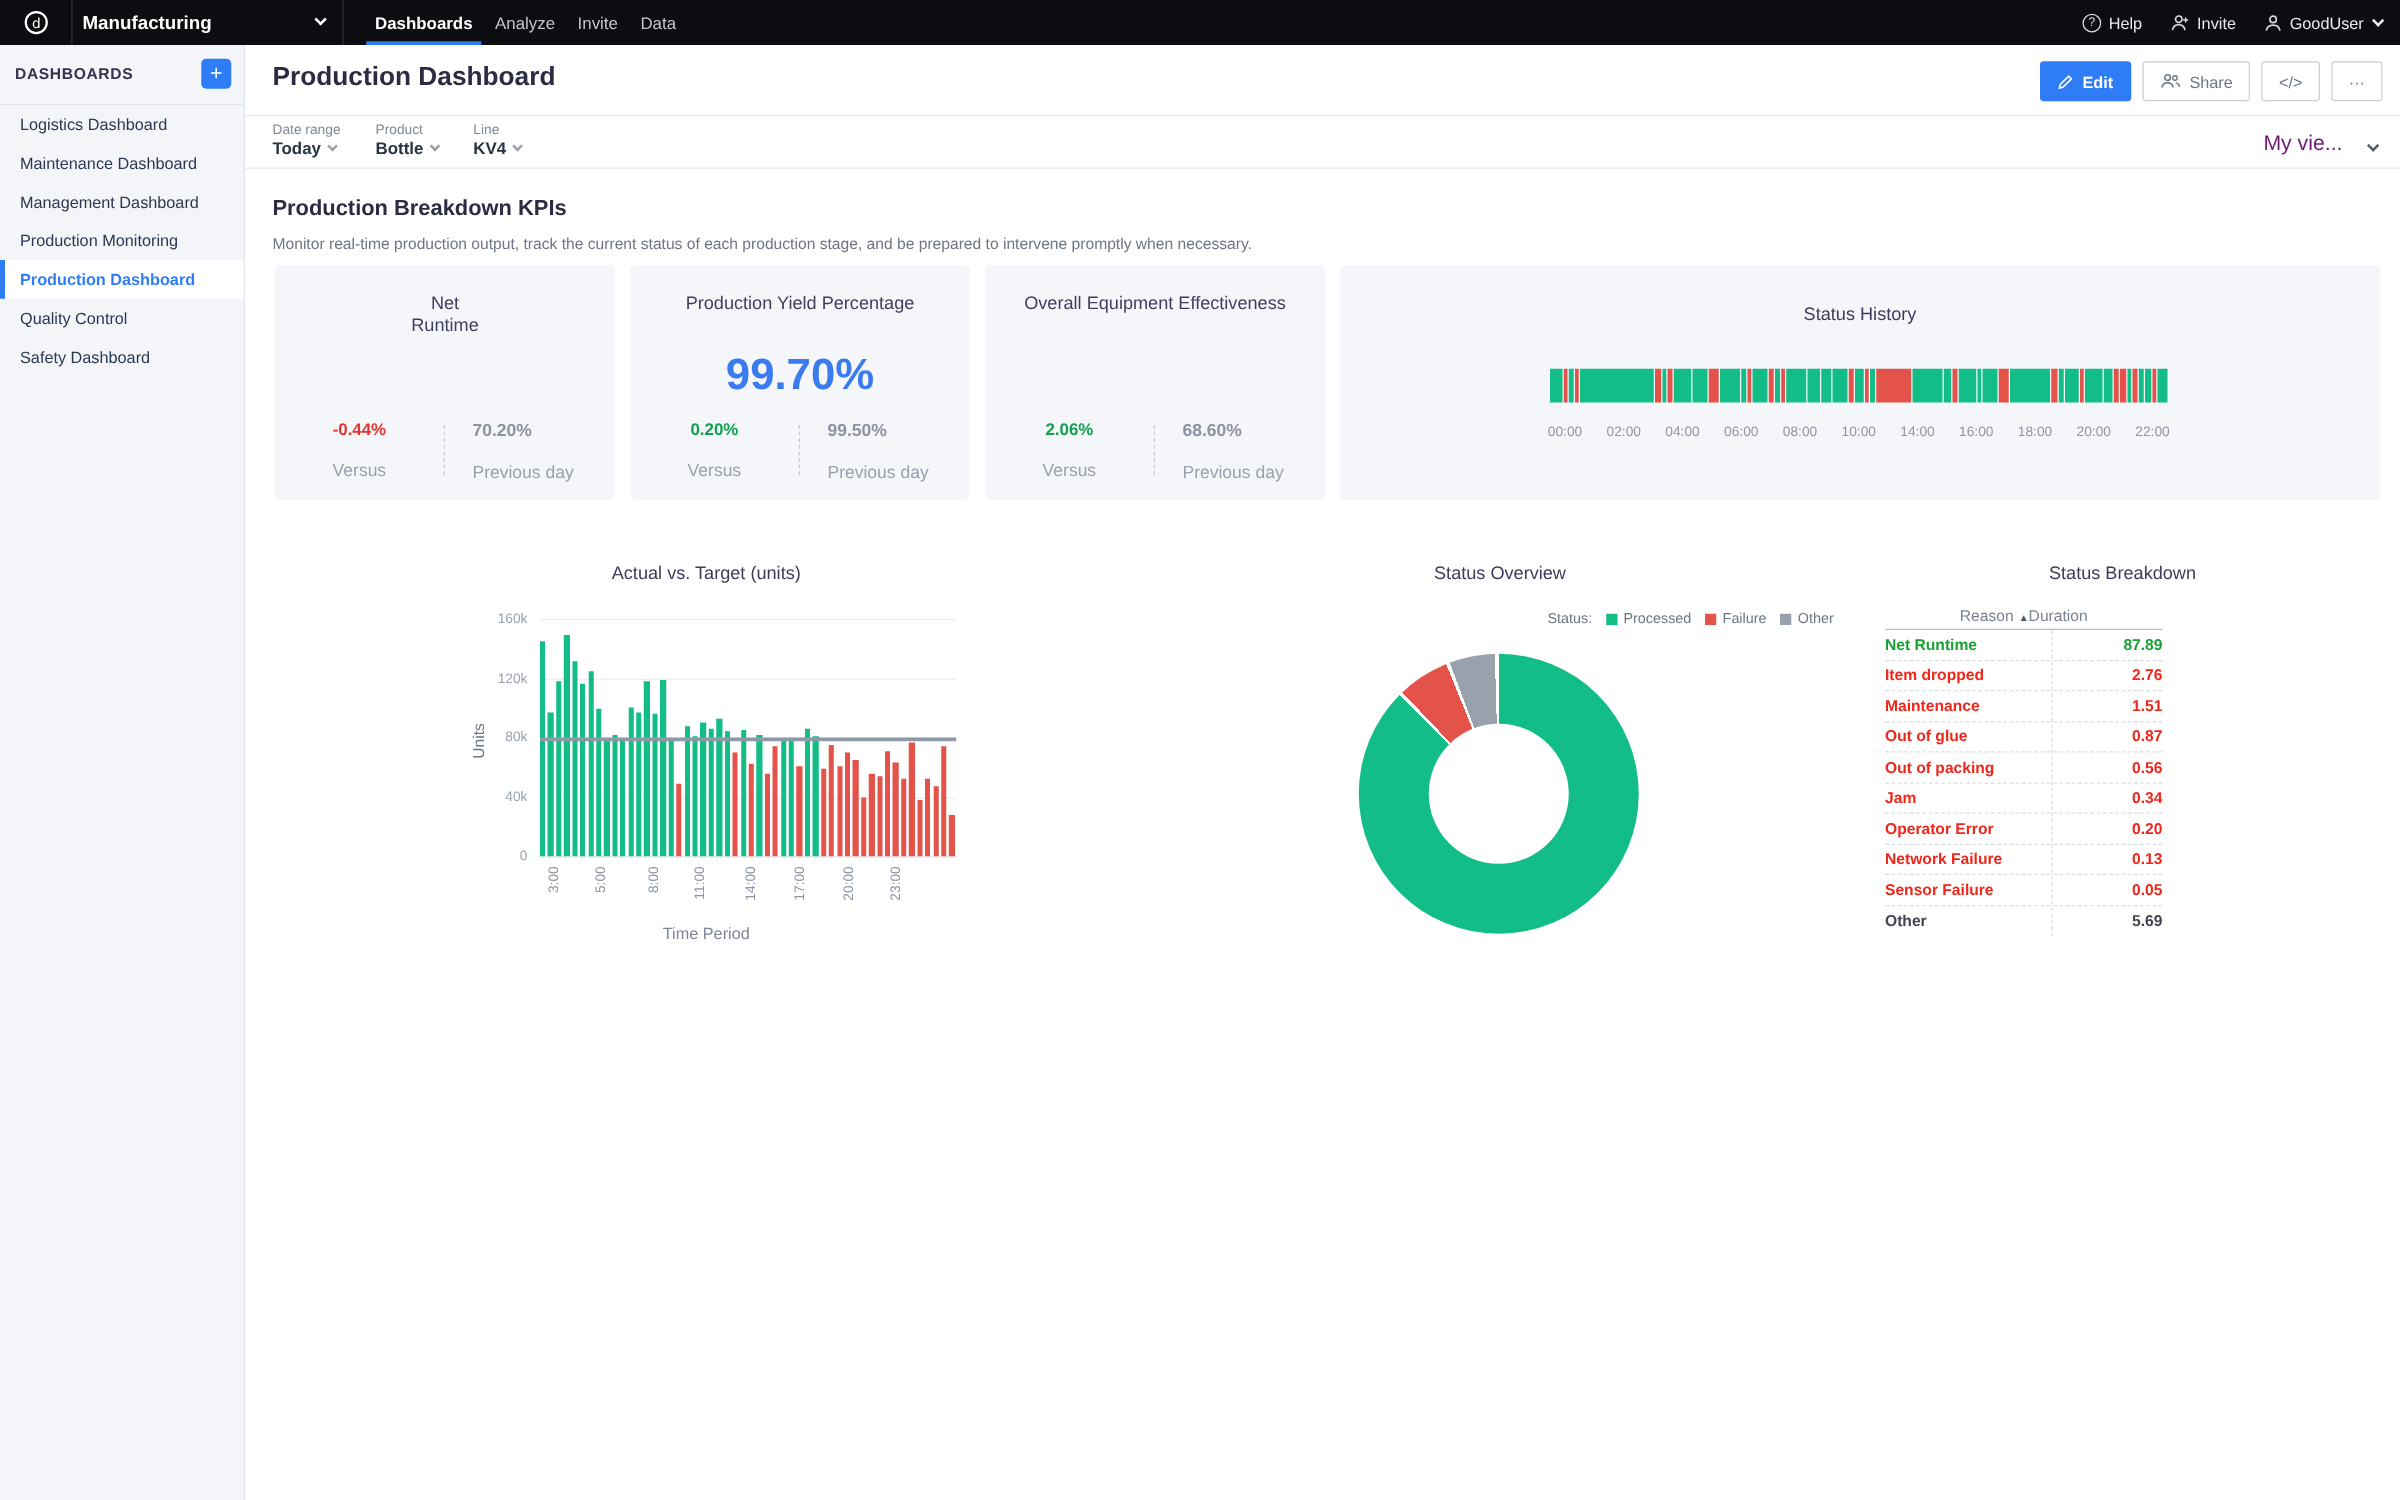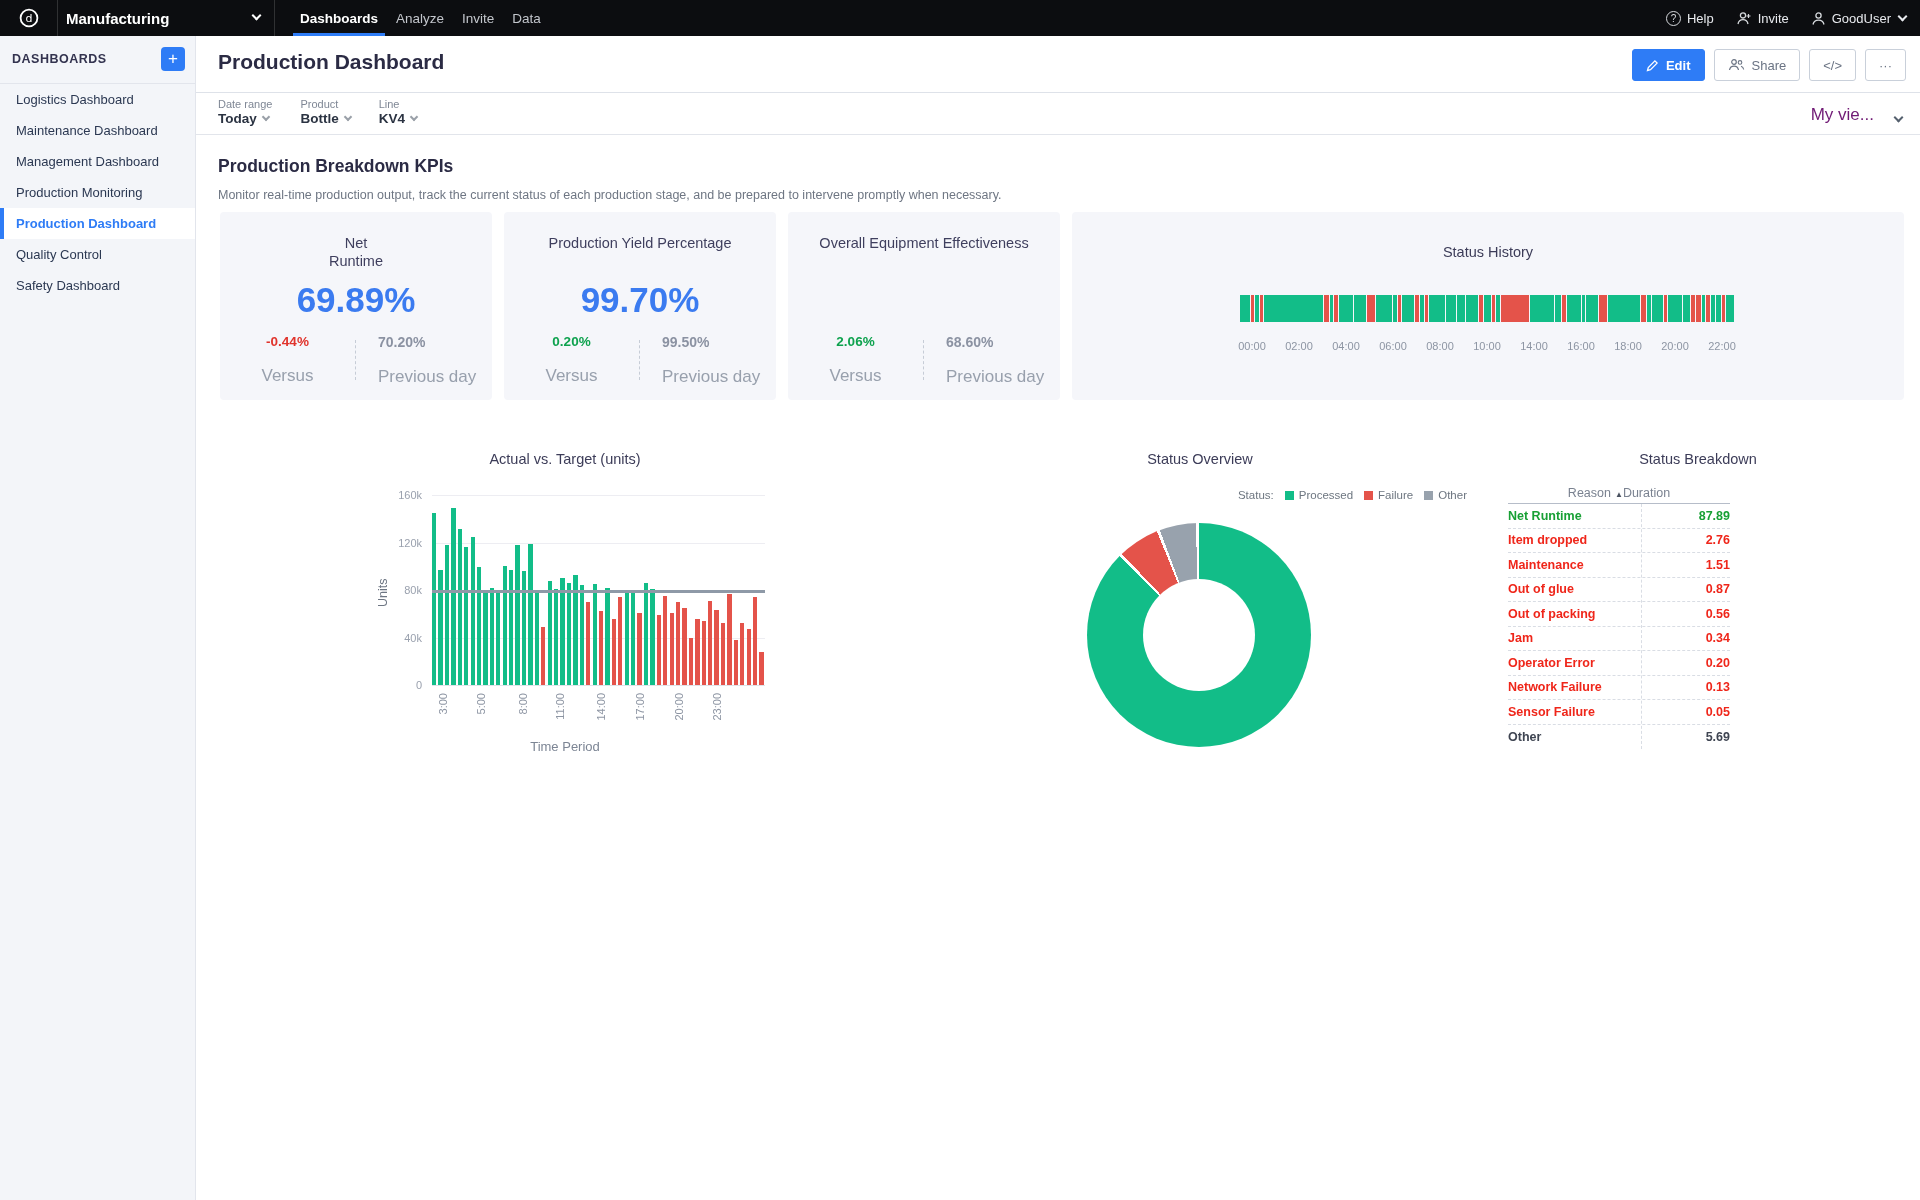--- a/index.html
+++ b/index.html
@@ -60,21 +60,21 @@
   .kpi-card { width:272px; height:188px; background:#f5f6fa; border-radius:4px; position:relative; }
   .kpi-title { position:absolute; left:10px; right:10px; top:22px; text-align:center; font-size:14.5px; color:#3f3f5e; line-height:1.25; white-space:pre-line; }
   .kpi-value { position:absolute; left:0; right:0; top:68px; text-align:center; font-size:35px; font-weight:bold; color:#3b7bf0; }
   .kpi-cmp { position:absolute; left:0; right:0; top:128px; height:40px; display:flex; }
   .kpi-cmp .half { width:50%; display:flex; flex-direction:column; justify-content:center; }
   .kpi-cmp .half.l { align-items:center; border-right:1px dashed #c6ccd6; }
   .kpi-cmp .half.r { align-items:flex-start; padding-left:22px; }
   .cmp-val { font-size:13.5px; font-weight:bold; }
   .cmp-val.up { color:#0ea24e; } .cmp-val.down { color:#e0342c; }
   .cmp-prev { font-size:14px; font-weight:bold; color:#8b92a2; }
-  .cmp-lab { font-size:17px; color:#98a0ad; margin-top:17px; }
+  .cmp-lab { font-size:14px; color:#98a0ad; margin-top:17px; }
 
   
   .sh-panel { position:absolute; left:1072px; top:212px; width:832px; height:188px; background:#f5f6fa; border-radius:4px; }
   .widget-title { font-size:14.5px; color:#3c3c58; text-align:center; }
   .sh-panel .widget-title { position:absolute; left:0; right:0; top:32px; }
   .sh-strip { position:absolute; left:168px; top:83px; width:494px; height:27px; display:flex; }
   .sh-seg { margin-right:1px; }
   .sh-seg:last-child { margin-right:0; }
   .sh-ticks { position:absolute; left:168px; top:128px; width:494px; height:14px; }
   .sh-tick { position:absolute; transform:translateX(-50%); font-size:11px; color:#8d95a3;text-align:right; }
@@ -221,21 +221,20 @@
     <div class="view-chev"><span class="chev"></span></div>
   </div>
 
   <div class="sec-title">Production Breakdown KPIs</div>
   <div class="sec-sub">Monitor real-time production output, track the current status of each production stage, and be prepared to intervene promptly when necessary.</div>
 
   <div class="kpi-row" id="kpi-row">
       <div class="kpi-card">
         <div class="kpi-title">Net
 Runtime</div>
-        <div class="kpi-value">69.89%</div>
         <div class="kpi-cmp">
           <div class="half l">
             <div class="cmp-val down">-0.44%</div>
             <div class="cmp-lab">Versus</div>
           </div>
           <div class="half r">
             <div class="cmp-prev">70.20%</div>
             <div class="cmp-lab">Previous day</div>
           </div>
         </div>

